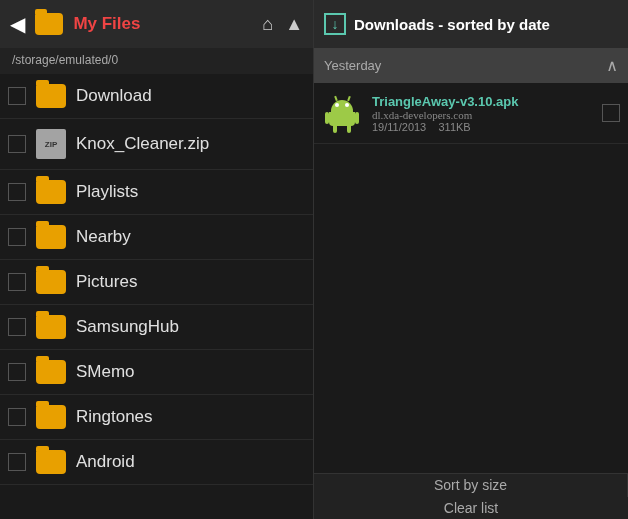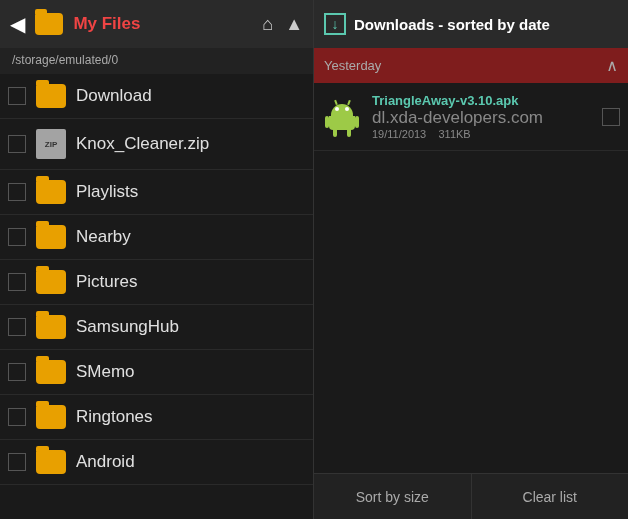--- a/index.html
+++ b/index.html
@@ -184,21 +184,21 @@
     .right-content {
       flex: 1;
       overflow-y: auto;
     }
 
     .date-section-header {
       display: flex;
       justify-content: space-between;
       align-items: center;
       padding: 8px 10px;
-      background: #7f1d1d;
+      background: #404040;
       text-align: right;
     }
 
     .date-label {
       color: #aaa;
       font-size: 13px;
     }
 
     .collapse-icon {
       color: #aaa;
@@ -321,41 +321,43 @@
     }
 
     .download-filename {
       color: #5bc8af;
       font-size: 13px;
       font-weight: bold;
     }
 
     .download-source {
       color: #888;
-      font-size: 17px;
+      font-size: 11px;
+      font-family: Liberation Serif, serif;
     }
 
     .download-meta {
       color: #888;
       font-size: 11px;
     }
 
     .download-checkbox {
       width: 18px;
       height: 18px;
       border: 1.5px solid #555;
       background: transparent;
       flex-shrink: 0;
     }
 
     .right-footer {
       display: flex;
       height: 46px;
       border-top: 1px solid #333;
       background: #222;
+      flex-direction: column;
     }
 
     .footer-btn {
       flex: 1;
       display: flex;
       align-items: center;
       justify-content: center;
       color: #aaa;
       font-size: 14px;
       cursor: pointer;

